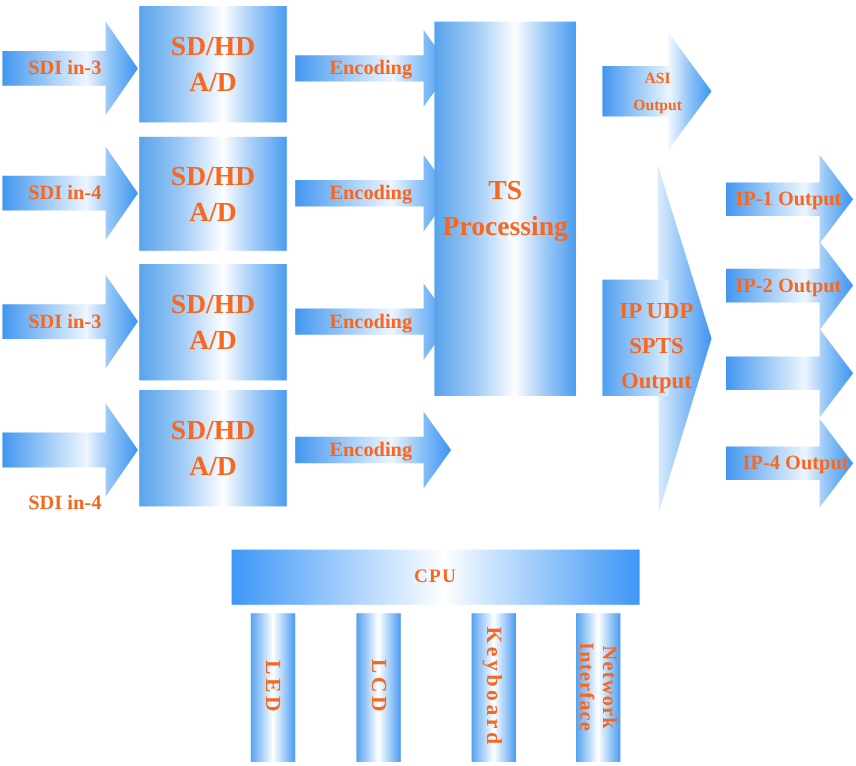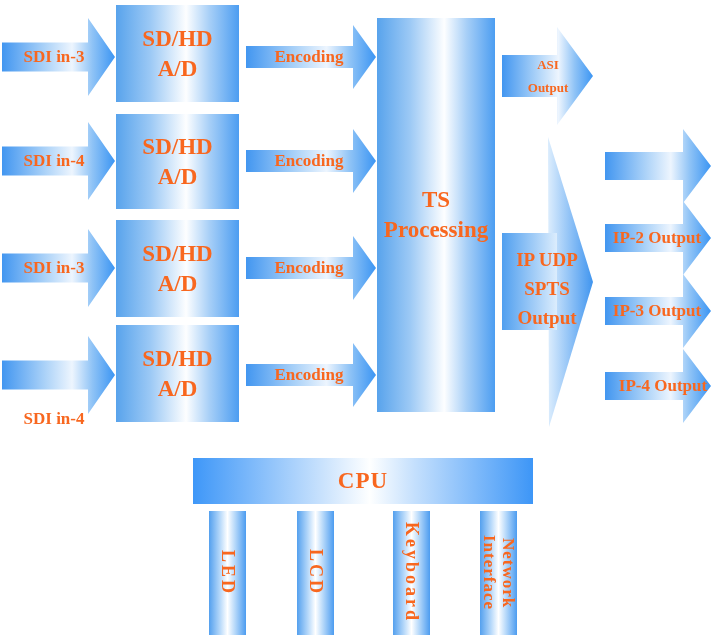--- a/index.html
+++ b/index.html
@@ -13,21 +13,21 @@
   .grad-cpu{background:linear-gradient(90deg,#3E97F8 0%,#C9E2FD 38%,#FEFFFF 52%,#C5E0FD 65%,#3D96F7 100%);}
   .grad-bar{background:linear-gradient(90deg,#54A0EE 0%,#B7D9FA 30%,#FFFFFF 50%,#B7D9FA 70%,#4C9CF0 100%);}
   .lbl{
     position:absolute;color:#F8671F;text-align:center;white-space:pre-line;
     pointer-events:none;
   }
   .lbl.in-flow{position:static;}
   .fs-s{font-size:17px;line-height:22px;}
   .fs-m{font-size:13px;line-height:23px;}
   .fs-ipudp{font-size:19px;line-height:29px;}
-  .fs-cpu{font-size:23px;line-height:24px;letter-spacing:1px;}
+  .fs-cpu{font-size:16px;line-height:24px;letter-spacing:1px;}
   .fs-l{font-size:23px;line-height:30px;}
   .vlabel{
     display:block;writing-mode:vertical-rl;text-orientation:mixed;
     color:#F8671F;font-size:18px;line-height:19px;letter-spacing:3px;
     height:116px;text-align:center;
   }
   .vlabel.small{font-size:17px;letter-spacing:1px;}
 </style>
 </head>
 <body>
@@ -86,21 +86,21 @@
   </div>
   <div class="box grad-box" style="left:116px;top:220px;width:123px;height:97px;">
     <div class="lbl in-flow fs-l">SD/HD
 A/D</div>
   </div>
   <div class="box grad-box" style="left:116px;top:325px;width:123px;height:97px;">
     <div class="lbl in-flow fs-l">SD/HD
 A/D</div>
   </div>
 
-  <div class="box grad-box" style="left:377px;top:18px;width:118px;height:394px;">
+  <div class="box grad-box" style="left:362px;top:18px;width:118px;height:312px;">
     <div class="lbl in-flow fs-l">TS
 Processing</div>
   </div>
 
   <div class="box grad-cpu" style="left:193px;top:458px;width:340px;height:46px;">
     <div class="lbl in-flow fs-cpu">CPU</div>
   </div>
 
   <div class="box grad-bar" style="left:209px;top:511px;width:37px;height:124px;">
     <span class="vlabel">LED</span>
@@ -125,17 +125,17 @@
   <div class="lbl fs-s" style="left:248px;top:257px;width:122px;">Encoding</div>
   <div class="lbl fs-s" style="left:248px;top:364px;width:122px;">Encoding</div>
 
   <div class="lbl fs-m" style="left:500px;top:53px;width:96px;">ASI
 Output</div>
 
   <div class="lbl fs-ipudp" style="left:497px;top:245px;width:100px;">IP UDP
 SPTS
 Output</div>
 
+  <div class="lbl fs-s" style="left:607px;top:155px;width:100px;">IP-1 Output</div>
   <div class="lbl fs-s" style="left:607px;top:227px;width:100px;">IP-2 Output</div>
-  <div class="lbl fs-s" style="left:607px;top:300px;width:100px;">IP-3 Output</div>
   <div class="lbl fs-s" style="left:613px;top:375px;width:100px;">IP-4 Output</div>
 
 </div>
 
 </body></html>

